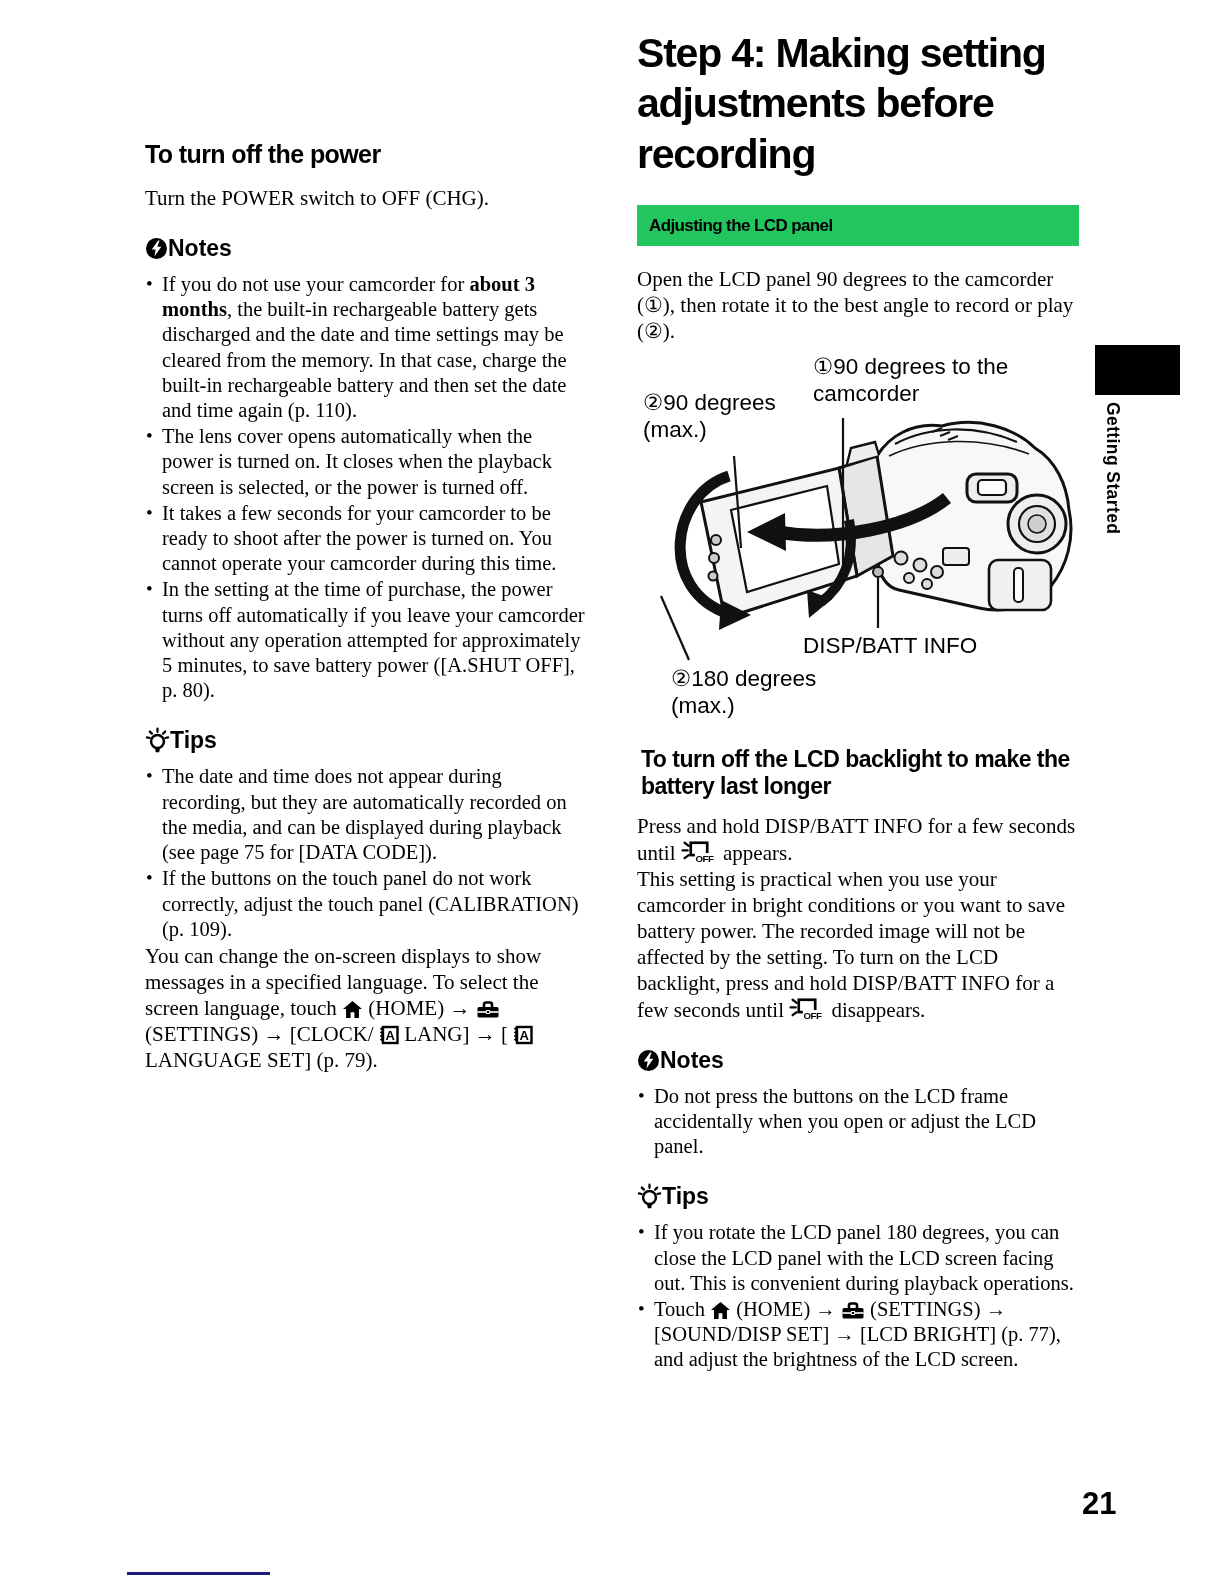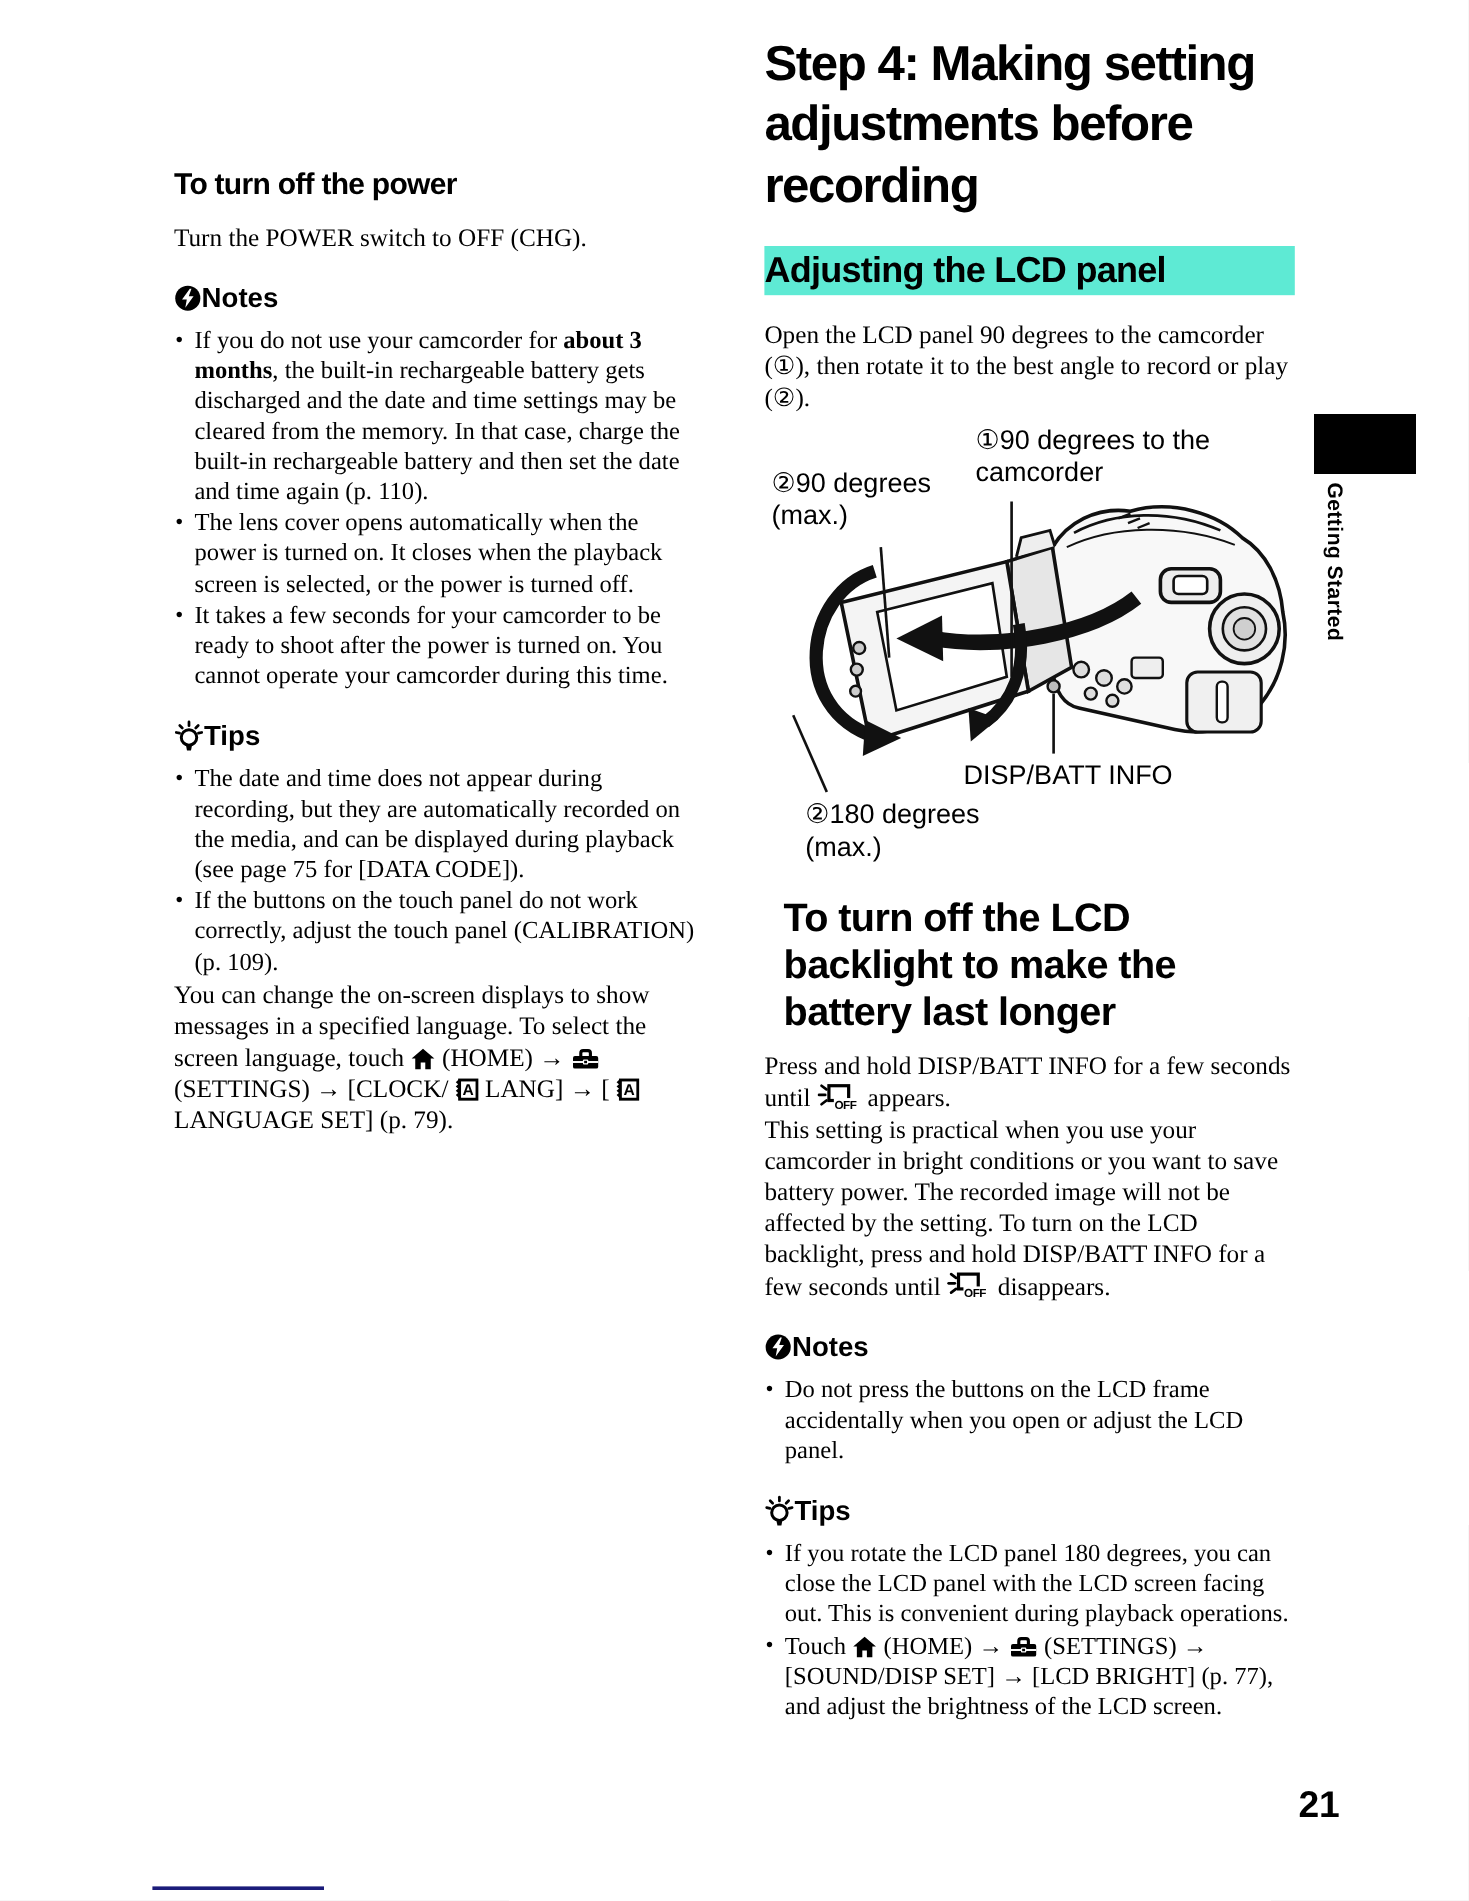--- a/index.html
+++ b/index.html
@@ -17,28 +17,28 @@
   .h1-title {
     font-family:"Liberation Sans", sans-serif; font-weight:bold;
     font-size:41px; line-height:1.23; letter-spacing:-1.2px; margin:0;
   }
   .h-sub {
     font-family:"Liberation Sans", sans-serif; font-weight:bold;
     font-size:25px; letter-spacing:-0.6px; margin:0 0 16px 0;
   }
   .subhead2 {
     font-family:"Liberation Sans", sans-serif; font-weight:bold;
-    font-size:33px; line-height:1.18; letter-spacing:-0.5px;
-    margin:16px 0 12px 16px;
+    font-size:23px; line-height:1.18; letter-spacing:-0.5px;
+    margin:16px 0 12px 4px;
   }
   .section-bar {
-    background:#5eead4; height:41px; display:flex; align-items:center;
-    box-sizing:border-box;
-    font-family:"Liberation Sans", sans-serif; font-weight:bold;
-    font-size:30px; letter-spacing:-0.6px;
+    background:#22c55e; height:41px; display:flex; align-items:center;
+    padding-left:12px; box-sizing:border-box;
+    font-family:"Liberation Sans", sans-serif; font-weight:bold;
+    font-size:17px; letter-spacing:-0.6px;
   }
   .body-text { font-size:21px; line-height:1.24; margin:0; }
   .icon-head {
     display:flex; align-items:center; 
     font-family:"Liberation Sans", sans-serif; font-weight:bold;
     font-size:23px; margin:24px 0 10px 0;
   }
   .bullet {
     position:relative; padding-left:17px;
     font-size:20.5px; line-height:1.23; margin:1px 0;
@@ -91,20 +91,21 @@
     </svg>
   </span>
 
       <span>Notes</span>
     </div>
     <div class="bullet">
       <span>If you do not use your camcorder for </span><span class="bold">about 3 months</span><span>, the built-in rechargeable battery gets discharged and the date and time settings may be cleared from the memory. In that case, charge the built-in rechargeable battery and then set the date and time again (p. 110).</span>
     </div>
     <div class="bullet">The lens cover opens automatically when the power is turned on. It closes when the playback screen is selected, or the power is turned off.</div>
     <div class="bullet">It takes a few seconds for your camcorder to be ready to shoot after the power is turned on. You cannot operate your camcorder during this time.</div>
+    <div class="bullet">In the setting at the time of purchase, the power turns off automatically if you leave your camcorder without any operation attempted for approximately 5 minutes, to save battery power ([A.SHUT OFF], p. 80).</div>
 
     <div class="icon-head">
 
   <span class="inline-icon">
     <svg width="25" height="27" viewBox="0 0 24 26">
       <g stroke="#000" stroke-width="2.2" stroke-linecap="round">
         <line x1="12" y1="4.6" x2="12" y2="1.6"></line>
         <line x1="6.6" y1="6.4" x2="4.6" y2="4.4"></line>
         <line x1="17.4" y1="6.4" x2="19.4" y2="4.4"></line>
         <line x1="4.4" y1="10.6" x2="1.8" y2="10"></line>

